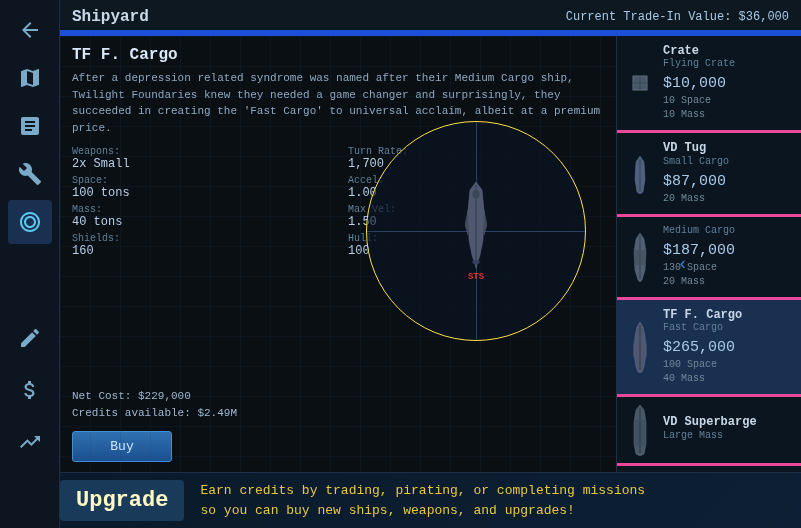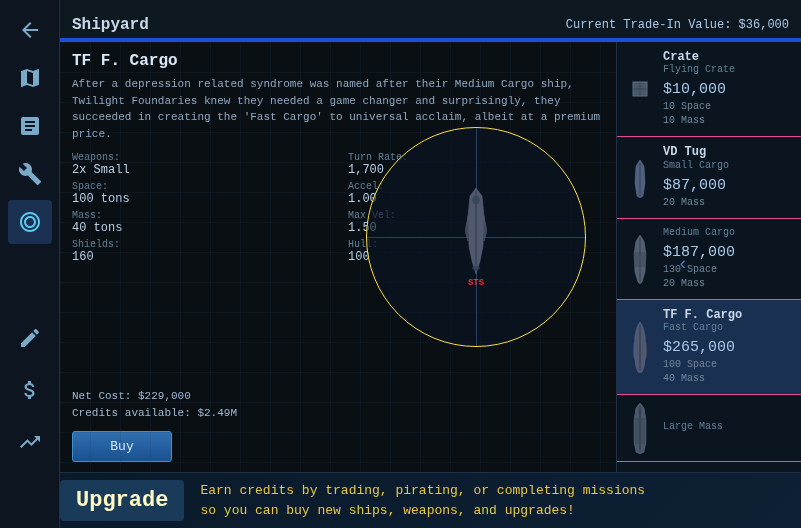--- a/index.html
+++ b/index.html
@@ -95,22 +95,22 @@
       display: flex;
       flex-direction: column;
       position: relative;
     }
 
     
     .header {
       display: flex;
       justify-content: space-between;
       align-items: center;
-      padding: 16px 12px 4px 12px;
-      border-bottom: 4px solid #1d4ed8;
+      padding: 8px 12px 4px 12px;
+      border-bottom: 6px solid #1d4ed8;
       background: #0d1820;
     }
     .header-title {
       color: #c8d8e8;
       font-size: 16px;
       font-weight: bold;
     }
     .trade-value {
       color: #a8c8e8;
       font-size: 12px;
@@ -249,21 +249,21 @@
       background: #0a1520;
       border-left: 1px solid #1e3048;
       overflow-y: auto;
       flex-shrink: 0;
     }
     .ship-list-item {
       display: flex;
       flex-direction: row;
       align-items: center;
       padding: 8px 8px;
-      border-bottom: 1px solid #ec4899;
+      border-bottom: 3px solid #ec4899;
       cursor: pointer;
       gap: 8px;
     }
     .ship-list-item.selected {
       background: #1a3050;
     }
     .ship-thumb {
       width: 30px;
       height: 50px;
       flex-shrink: 0;
@@ -526,20 +526,21 @@
 
       <div class="ship-list-item">
         <div class="ship-thumb">
           <svg width="16" height="52" viewBox="0 0 16 52">
             <polygon points="8,1 12,6 14,18 14,40 12,50 8,52 4,50 2,40 2,18 4,6" fill="#485868" stroke="#607080" stroke-width="0.5"></polygon>
             <line x1="8" y1="4" x2="8" y2="49" stroke="#283040" stroke-width="1"></line>
             <rect x="2" y="16" width="12" height="26" fill="#384858" opacity="0.4"></rect>
           </svg>
         </div>
         <div class="ship-list-info">
+          <span class="ship-list-name">VD Superbarge</span>
           <span class="ship-list-type">Large Mass</span>
         </div>
       </div>
 
     </div>
   </div>
 
   <div class="upgrade-banner">
     <div class="upgrade-label">Upgrade</div>
     <div class="upgrade-text">Earn credits by trading, pirating, or completing missions<br>so you can buy new ships, weapons, and upgrades!</div>

